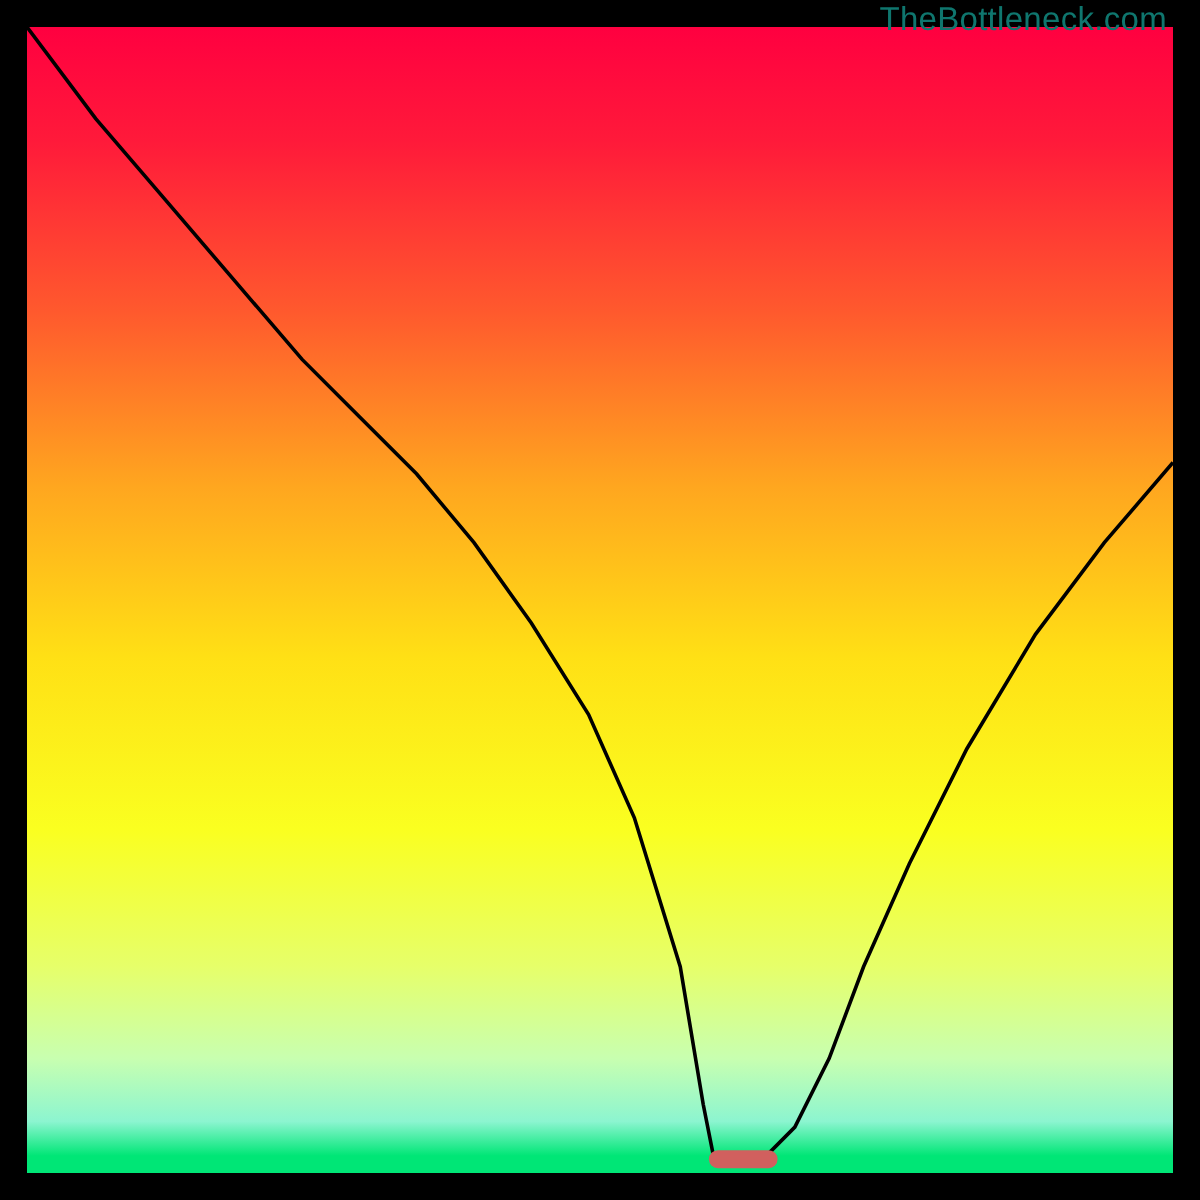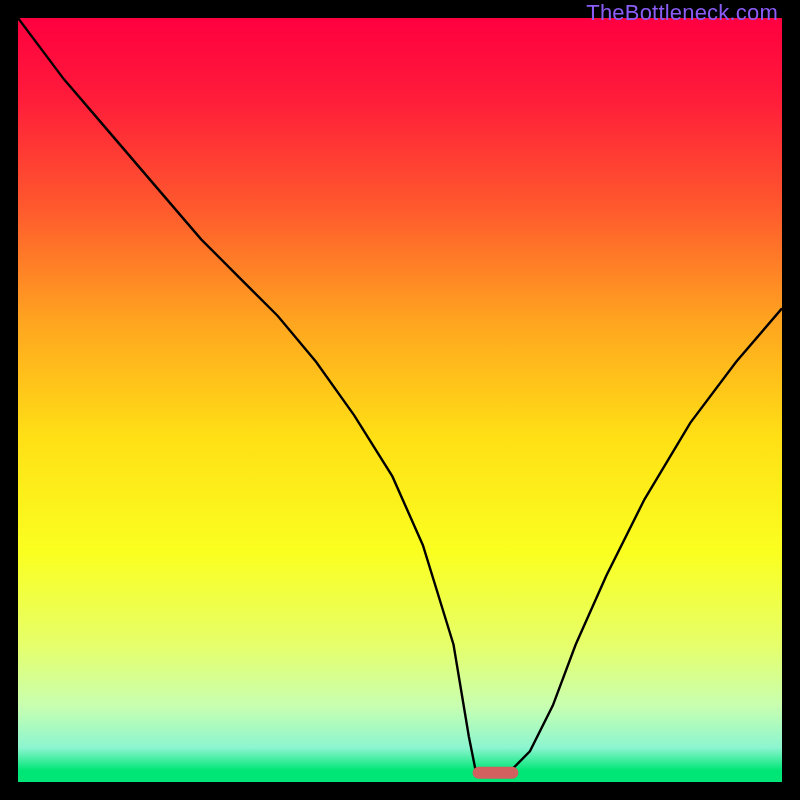--- a/index.html
+++ b/index.html
@@ -25,21 +25,21 @@
     width: 764px;
     height: 764px;
   }
   .watermark {
     position: absolute;
     top: 0px;
     right: 22px;
     font-family: Arial, Helvetica, sans-serif;
     font-size: 22px;
     font-weight: 500;
-    color: #8b5cf6;
+    color: #0f766e;
     letter-spacing: 0.2px;
   }
 </style>
 </head>
 <body>
 
 <div class="frame">
   <svg class="plot" viewBox="0 0 764 764">
     <defs>
       <linearGradient id="bg-grad" x1="0" y1="0" x2="0" y2="1">

